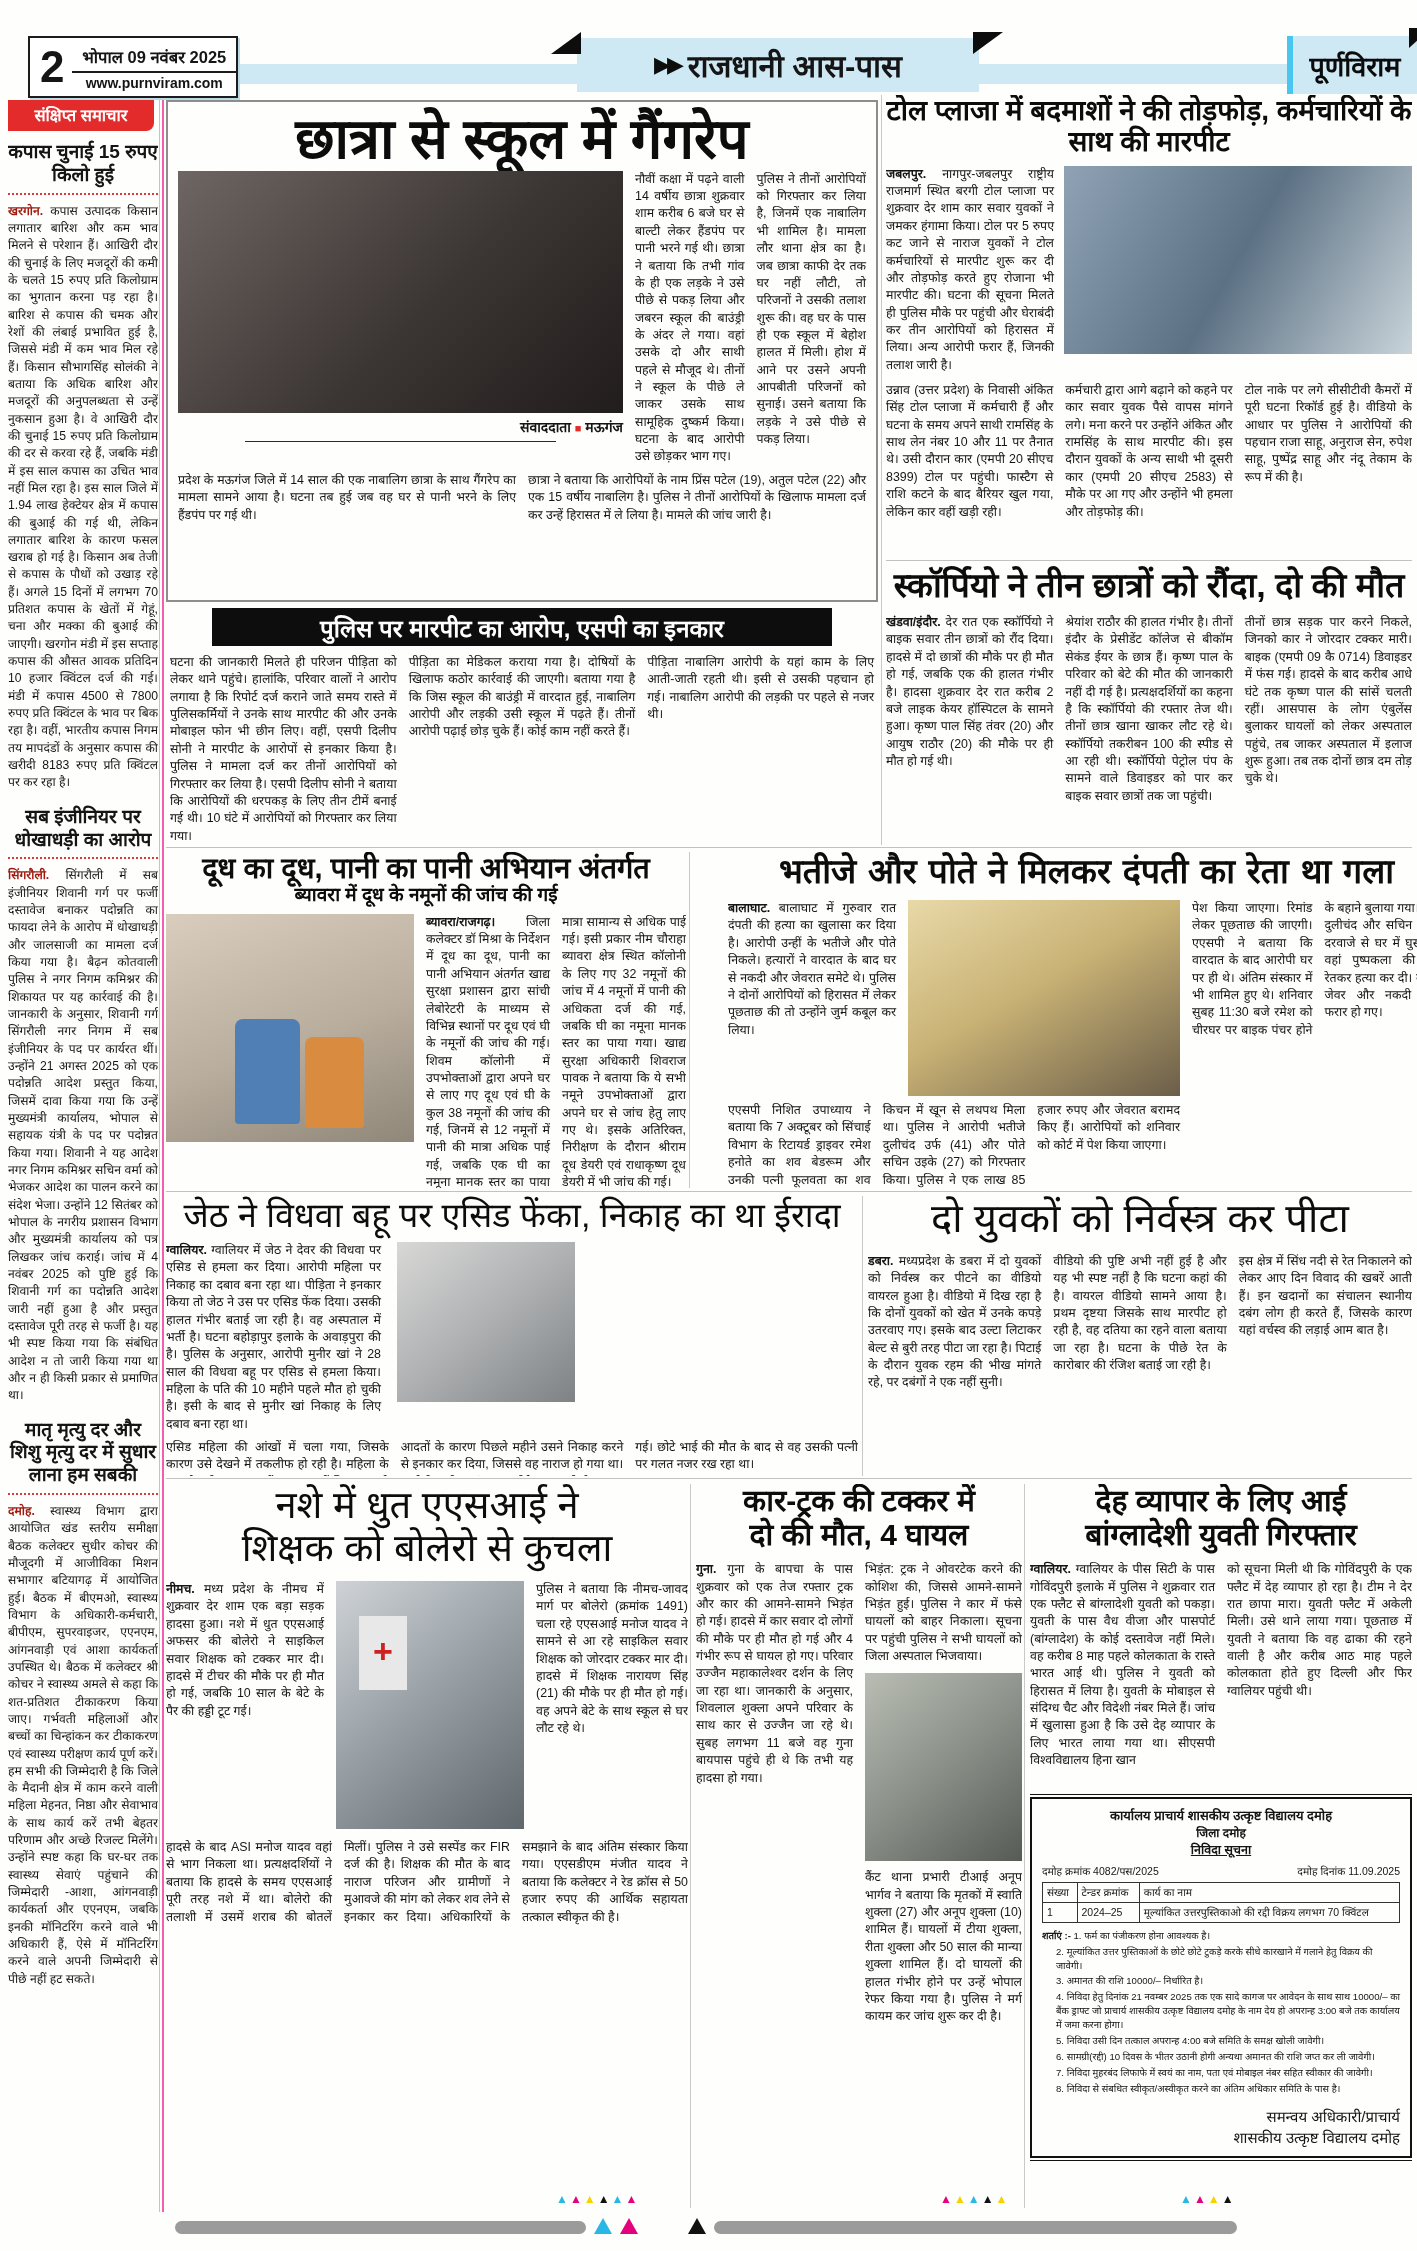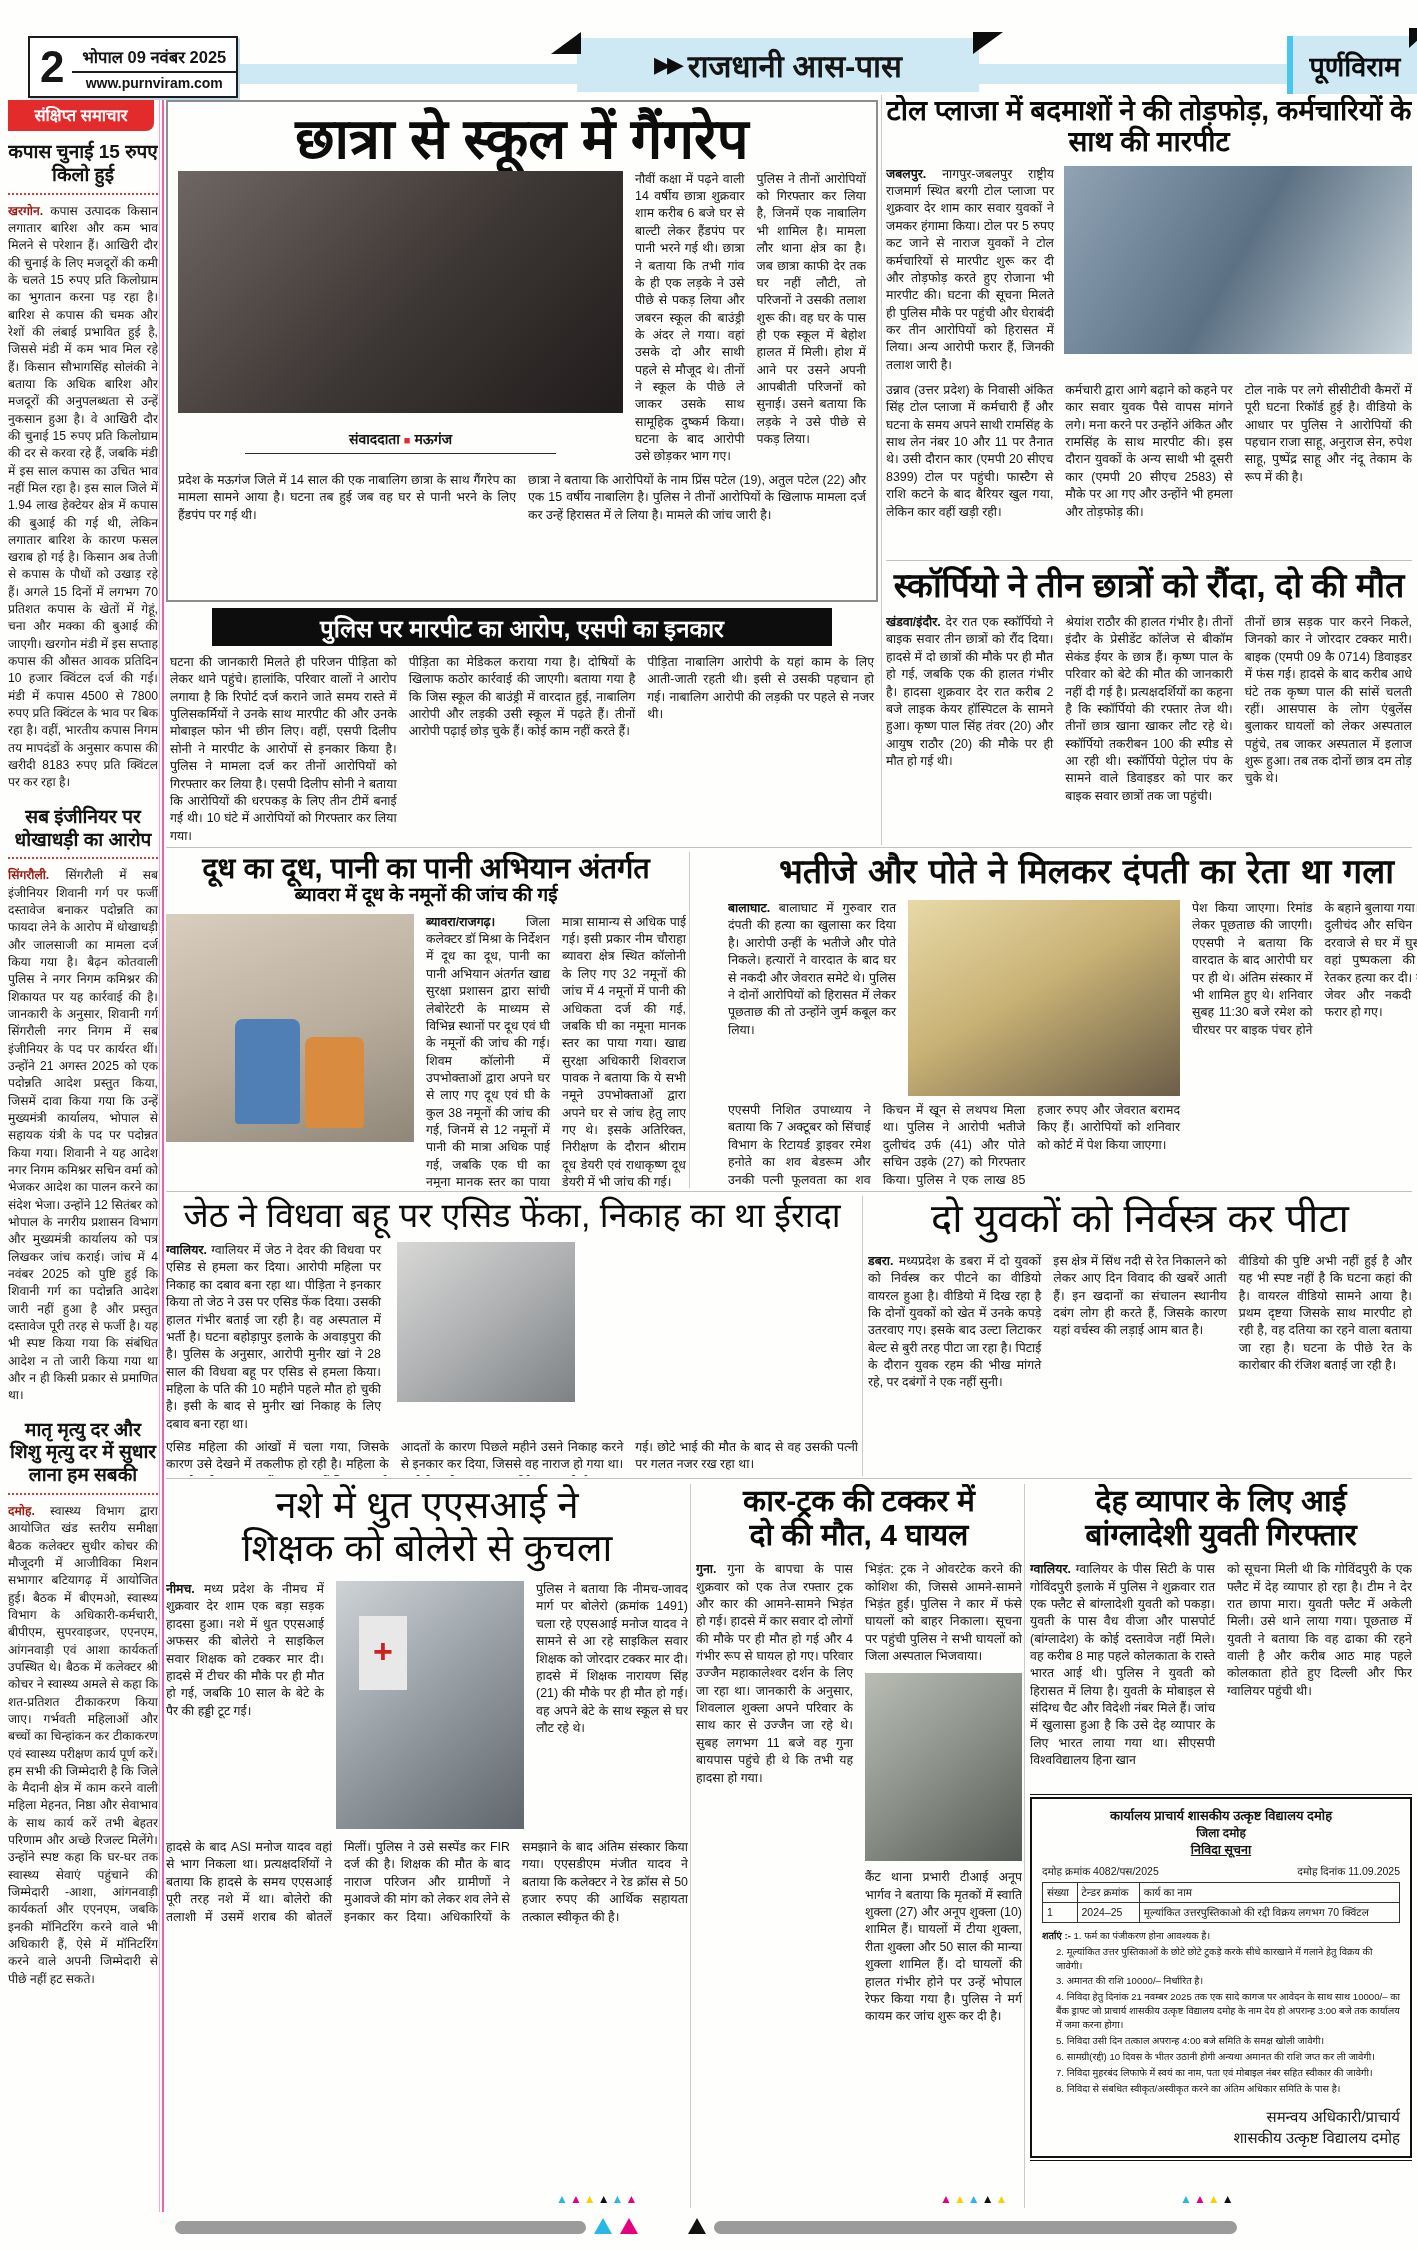--- a/index.html
+++ b/index.html
@@ -55,21 +55,21 @@
   .ph-toll{background:linear-gradient(120deg,#8fa3b5,#5c7184 50%,#c9d4da);}
   .ph-milk{background:linear-gradient(160deg,#d9cdbd,#b9ad9d 55%,#8f8779);position:relative;}
   .ph-milk .can1{position:absolute;left:28%;bottom:8%;width:26%;height:46%;background:#4f7fb5;border-radius:8px 8px 4px 4px;}
   .ph-milk .can2{position:absolute;left:56%;bottom:6%;width:24%;height:40%;background:#d98c3f;border-radius:8px 8px 4px 4px;}
   .ph-murder{background:linear-gradient(150deg,#e8d9a8,#c9b275 45%,#6b5e49);}
   .ph-acid{background:linear-gradient(140deg,#d8d8d6,#aeb0b2 50%,#7e8284);}
   .ph-asi{background:linear-gradient(140deg,#cfd3d6,#9aa2a8 45%,#5f676d);position:relative;}
   .ph-asi .cross{position:absolute;left:12%;top:14%;width:26%;height:30%;background:#e8e8e8;}
   .ph-asi .cross:after{content:"+";position:absolute;left:50%;top:50%;transform:translate(-50%,-55%);color:#c22;font-size:34px;font-weight:800;}
   .ph-crash{background:linear-gradient(140deg,#b9bdb4,#8a9088 50%,#565b55);}
-  .caption{font-weight:800;font-size:14px;text-align:center;padding-top:16px;}
+  .caption{font-weight:800;font-size:14px;text-align:right;padding-top:4px;}
   .redsq{color:#e42b2b;font-size:11px;}
   .capline{border-top:1.5px solid #2a2a2a;margin-top:5px;width:70%;margin-left:auto;margin-right:auto;}
   
   .notice{border:2px solid #111;outline:1px solid #111;outline-offset:2px;padding:8px 10px;
           font-size:10.8px;line-height:1.4;}
   .notice .t1{text-align:center;font-weight:800;font-size:13px;}
   .notice .t2{text-align:center;font-weight:800;font-size:12px;}
   .notice .t3{text-align:center;font-weight:800;text-decoration:underline;font-size:12.5px;margin-bottom:4px;}
   .notice .refs{display:flex;justify-content:space-between;font-size:10.5px;margin:4px 0;}
   .ntab{width:100%;border-collapse:collapse;font-size:10.5px;margin:2px 0 6px;}
@@ -216,22 +216,22 @@
     </div>
     <div class="body" style="margin-top:6px;column-count:3;column-gap:12px;">एसिड महिला की आंखों में चला गया, जिसके कारण उसे देखने में तकलीफ हो रही है। महिला के हाथ-पैर भी झुलस गए हैं। शुरुआत में विधवा बहू ने निकाह के लिए सहमति दे दी थी, लेकिन जेठ की आदतों के कारण पिछले महीने उसने निकाह करने से इनकार कर दिया, जिससे वह नाराज हो गया था। आरोपी मुशीर खां शराब पीने का आदी है। शराब की लत के कारण ही उसकी पत्नी उसे छोड़कर चली गई। छोटे भाई की मौत के बाद से वह उसकी पत्नी पर गलत नजर रख रहा था।</div>
   </div>
 
   <div class="abs vline" style="left:862px;top:1196px;height:280px;"></div>
 
   <div class="abs art" style="left:868px;top:1196px;width:544px;height:280px;">
     <div class="hl light" style="font-size:40px;">दो युवकों को निर्वस्त्र कर पीटा</div>
     <div class="cols" style="margin-top:12px;">
       <div class="body"><b class="dl">डबरा.</b> <span>मध्यप्रदेश के डबरा में दो युवकों को निर्वस्त्र कर पीटने का वीडियो वायरल हुआ है। वीडियो में दिख रहा है कि दोनों युवकों को खेत में उनके कपड़े उतरवाए गए। इसके बाद उल्टा लिटाकर बेल्ट से बुरी तरह पीटा जा रहा है। पिटाई के दौरान युवक रहम की भीख मांगते रहे, पर दबंगों ने एक नहीं सुनी।</span></div>
+      <div class="body">वीडियो की पुष्टि अभी नहीं हुई है और यह भी स्पष्ट नहीं है कि घटना कहां की है। वायरल वीडियो सामने आया है। प्रथम दृष्टया जिसके साथ मारपीट हो रही है, वह दतिया का रहने वाला बताया जा रहा है। घटना के पीछे रेत के कारोबार की रंजिश बताई जा रही है।</div>
       <div class="body">इस क्षेत्र में सिंध नदी से रेत निकालने को लेकर आए दिन विवाद की खबरें आती हैं। इन खदानों का संचालन स्थानीय दबंग लोग ही करते हैं, जिसके कारण यहां वर्चस्व की लड़ाई आम बात है।</div>
-      <div class="body">वीडियो की पुष्टि अभी नहीं हुई है और यह भी स्पष्ट नहीं है कि घटना कहां की है। वायरल वीडियो सामने आया है। प्रथम दृष्टया जिसके साथ मारपीट हो रही है, वह दतिया का रहने वाला बताया जा रहा है। घटना के पीछे रेत के कारोबार की रंजिश बताई जा रही है।</div>
     </div>
   </div>
 
   <div class="abs hline" style="left:166px;top:1478px;width:1246px;"></div>
 
   <div class="abs art" style="left:166px;top:1484px;width:522px;height:724px;">
     <div class="hl light" style="font-size:38px;">नशे में धुत एएसआई ने</div>
     <div class="hl light" style="font-size:38px;">शिक्षक को बोलेरो से कुचला</div>
     <div style="display:flex;gap:12px;margin-top:12px;">
       <div class="body" style="width:158px;flex:none;"><b class="dl">नीमच.</b> <span>मध्य प्रदेश के नीमच में शुक्रवार देर शाम एक बड़ा सड़क हादसा हुआ। नशे में धुत एएसआई अफसर की बोलेरो ने साइकिल सवार शिक्षक को टक्कर मार दी। हादसे में टीचर की मौके पर ही मौत हो गई, जबकि 10 साल के बेटे के पैर की हड्डी टूट गई।</span></div>

